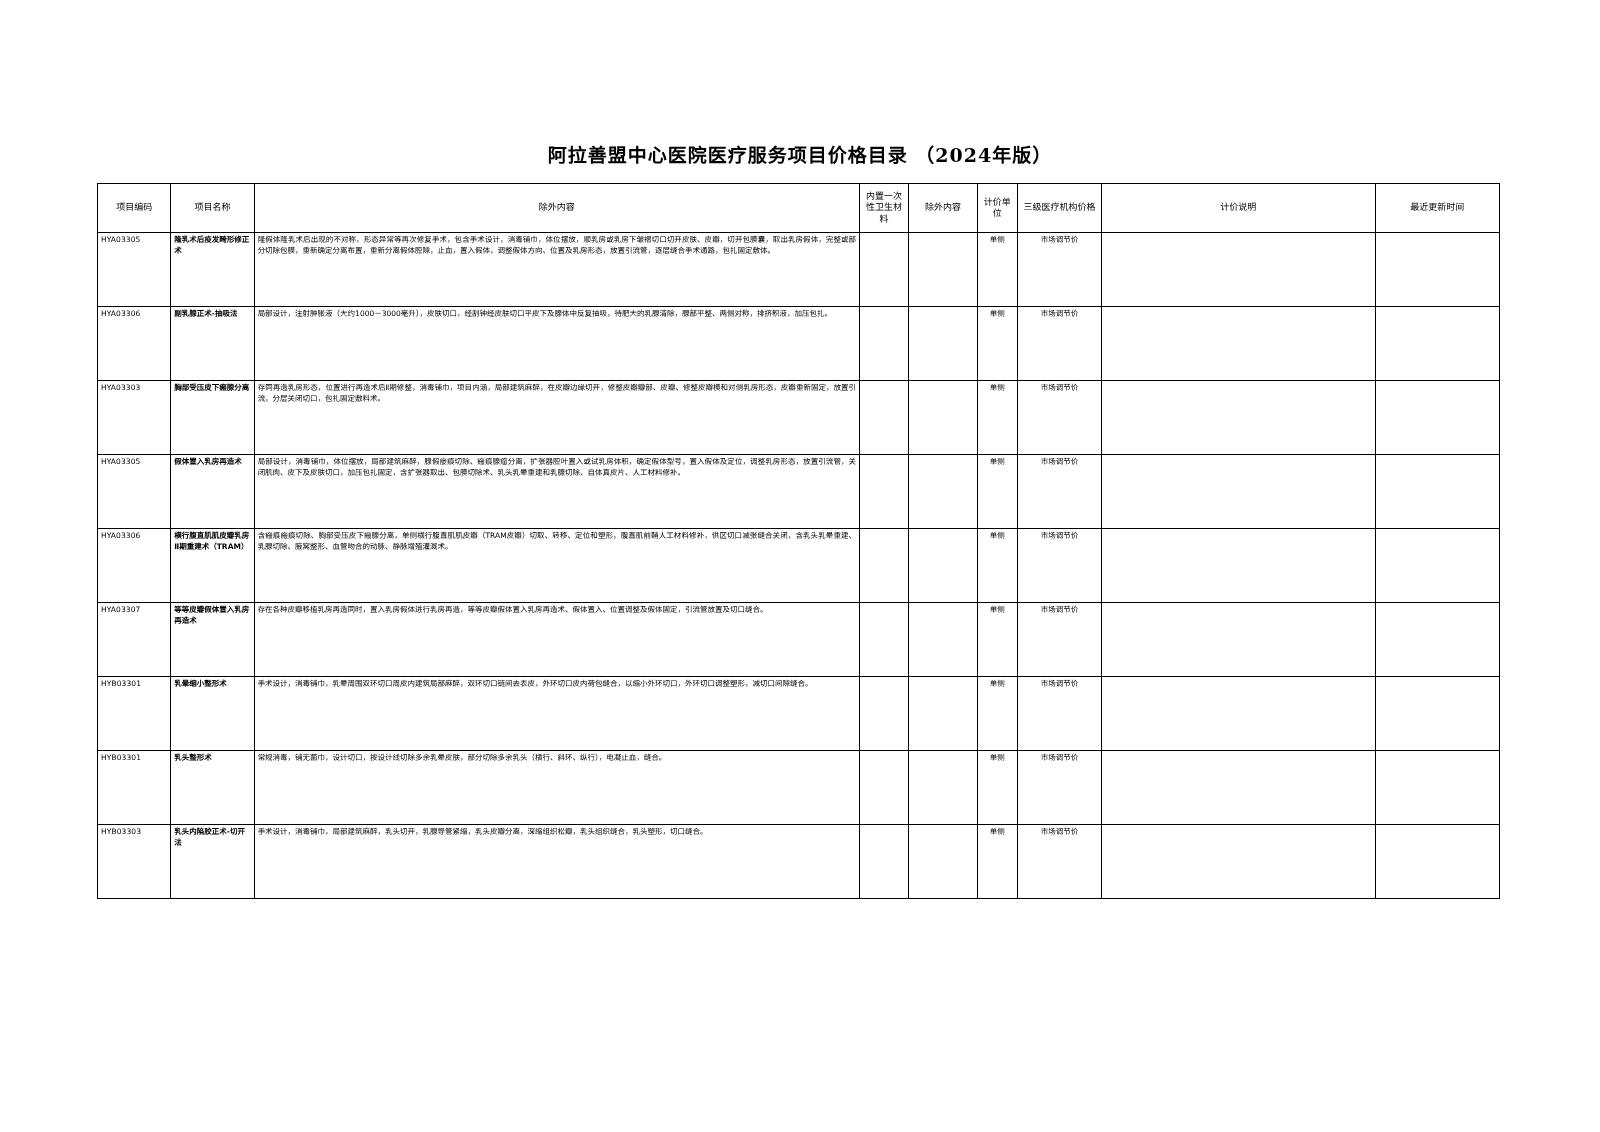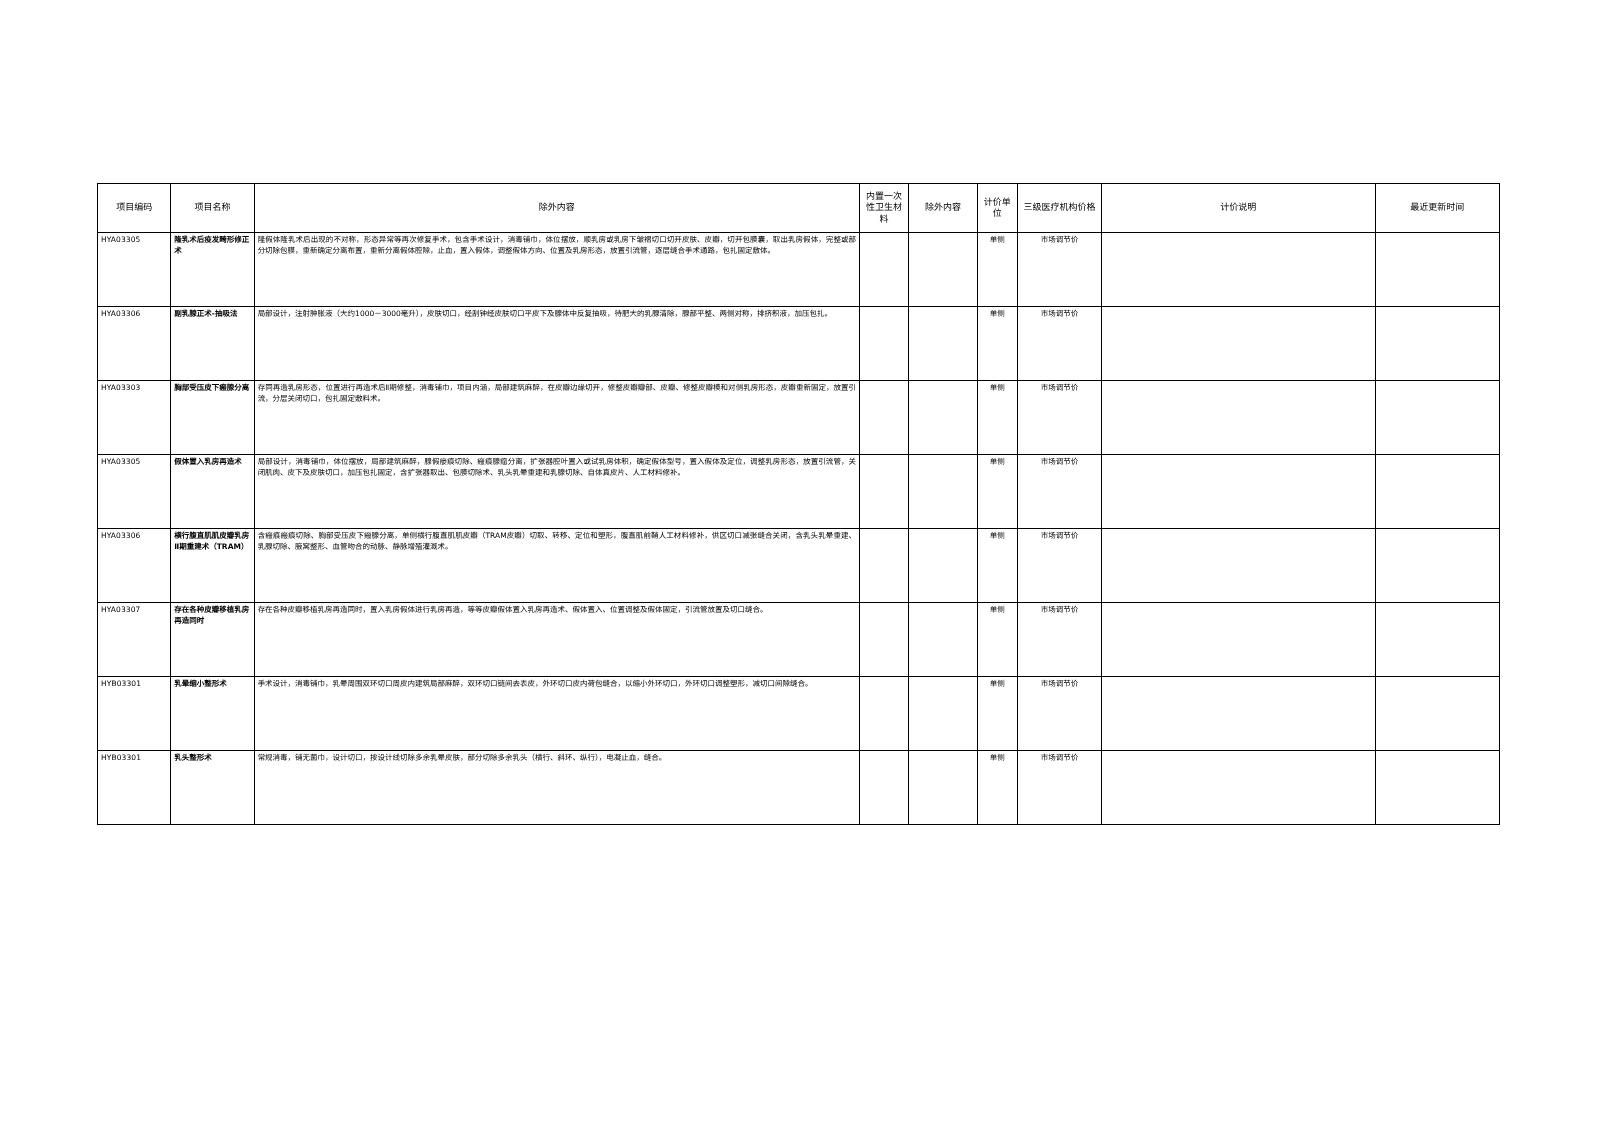--- a/index.html
+++ b/index.html
@@ -81,20 +81,21 @@
     padding-bottom: 5px;
     font-family: Liberation Mono, monospace;
   }
   tbody tr { height: 74px; }
 </style>
 </head>
 <body>
 
 <div class="page">
 
+  <div class="doc-title">阿拉善盟中心医院医疗服务项目价格目录  （2024年版）</div>
 
   <div class="table-wrap">
     <table class="price">
       <colgroup>
         <col class="c0">
           <col class="c1">
           <col class="c2">
           <col class="c3">
         <col class="c4">
           <col class="c5">
@@ -166,21 +167,21 @@
           <td class="content">含瘢痕瘢痕切除、胸部受压皮下瘢腺分离，单侧横行腹直肌肌皮瓣（TRAM皮瓣）切取、转移、定位和塑形，腹直肌前鞘人工材料修补，供区切口减张缝合关闭，含乳头乳晕重建、乳腺切除、腋窝整形、血管吻合的动脉、静脉增殖灌溉术。</td>
           <td></td>
           <td></td>
           <td class="mid-bottom">单侧</td>
           <td class="mid-bottom">市场调节价</td>
           <td></td>
           <td></td>
         </tr>
         <tr>
           <td class="code">HYA03307</td>
-          <td class="name">存在各种皮瓣移植乳房再造同时</td>
+          <td class="name">等等皮瓣假体置入乳房再造术</td>
           <td class="content">存在各种皮瓣移植乳房再造同时，置入乳房假体进行乳房再造，等等皮瓣假体置入乳房再造术、假体置入、位置调整及假体固定，引流管放置及切口缝合。</td>
           <td></td>
           <td></td>
           <td class="mid-bottom">单侧</td>
           <td class="mid-bottom">市场调节价</td>
           <td></td>
           <td></td>
         </tr>
         <tr>
           <td class="code">HYB03301</td>
@@ -197,17 +198,28 @@
           <td class="code">HYB03301</td>
           <td class="name">乳头整形术</td>
           <td class="content">常规消毒，铺无菌巾，设计切口，按设计线切除多余乳晕皮肤，部分切除多余乳头（横行、斜环、纵行），电凝止血，缝合。</td>
           <td></td>
           <td></td>
           <td class="mid-bottom">单侧</td>
           <td class="mid-bottom">市场调节价</td>
           <td></td>
           <td></td>
         </tr>
+        <tr>
+          <td class="code">HYB03303</td>
+          <td class="name">乳头内陷胶正术-切开法</td>
+          <td class="content">手术设计，消毒铺巾，局部建筑麻醉，乳头切开，乳腺导管紧缩，乳头皮瓣分离，深缩组织松瓣，乳头组织缝合，乳头塑形，切口缝合。</td>
+          <td></td>
+          <td></td>
+          <td class="mid-bottom">单侧</td>
+          <td class="mid-bottom">市场调节价</td>
+          <td></td>
+          <td></td>
+        </tr>
       </tbody>
     </table>
   </div>
 
 </div>
 
 </body></html>

